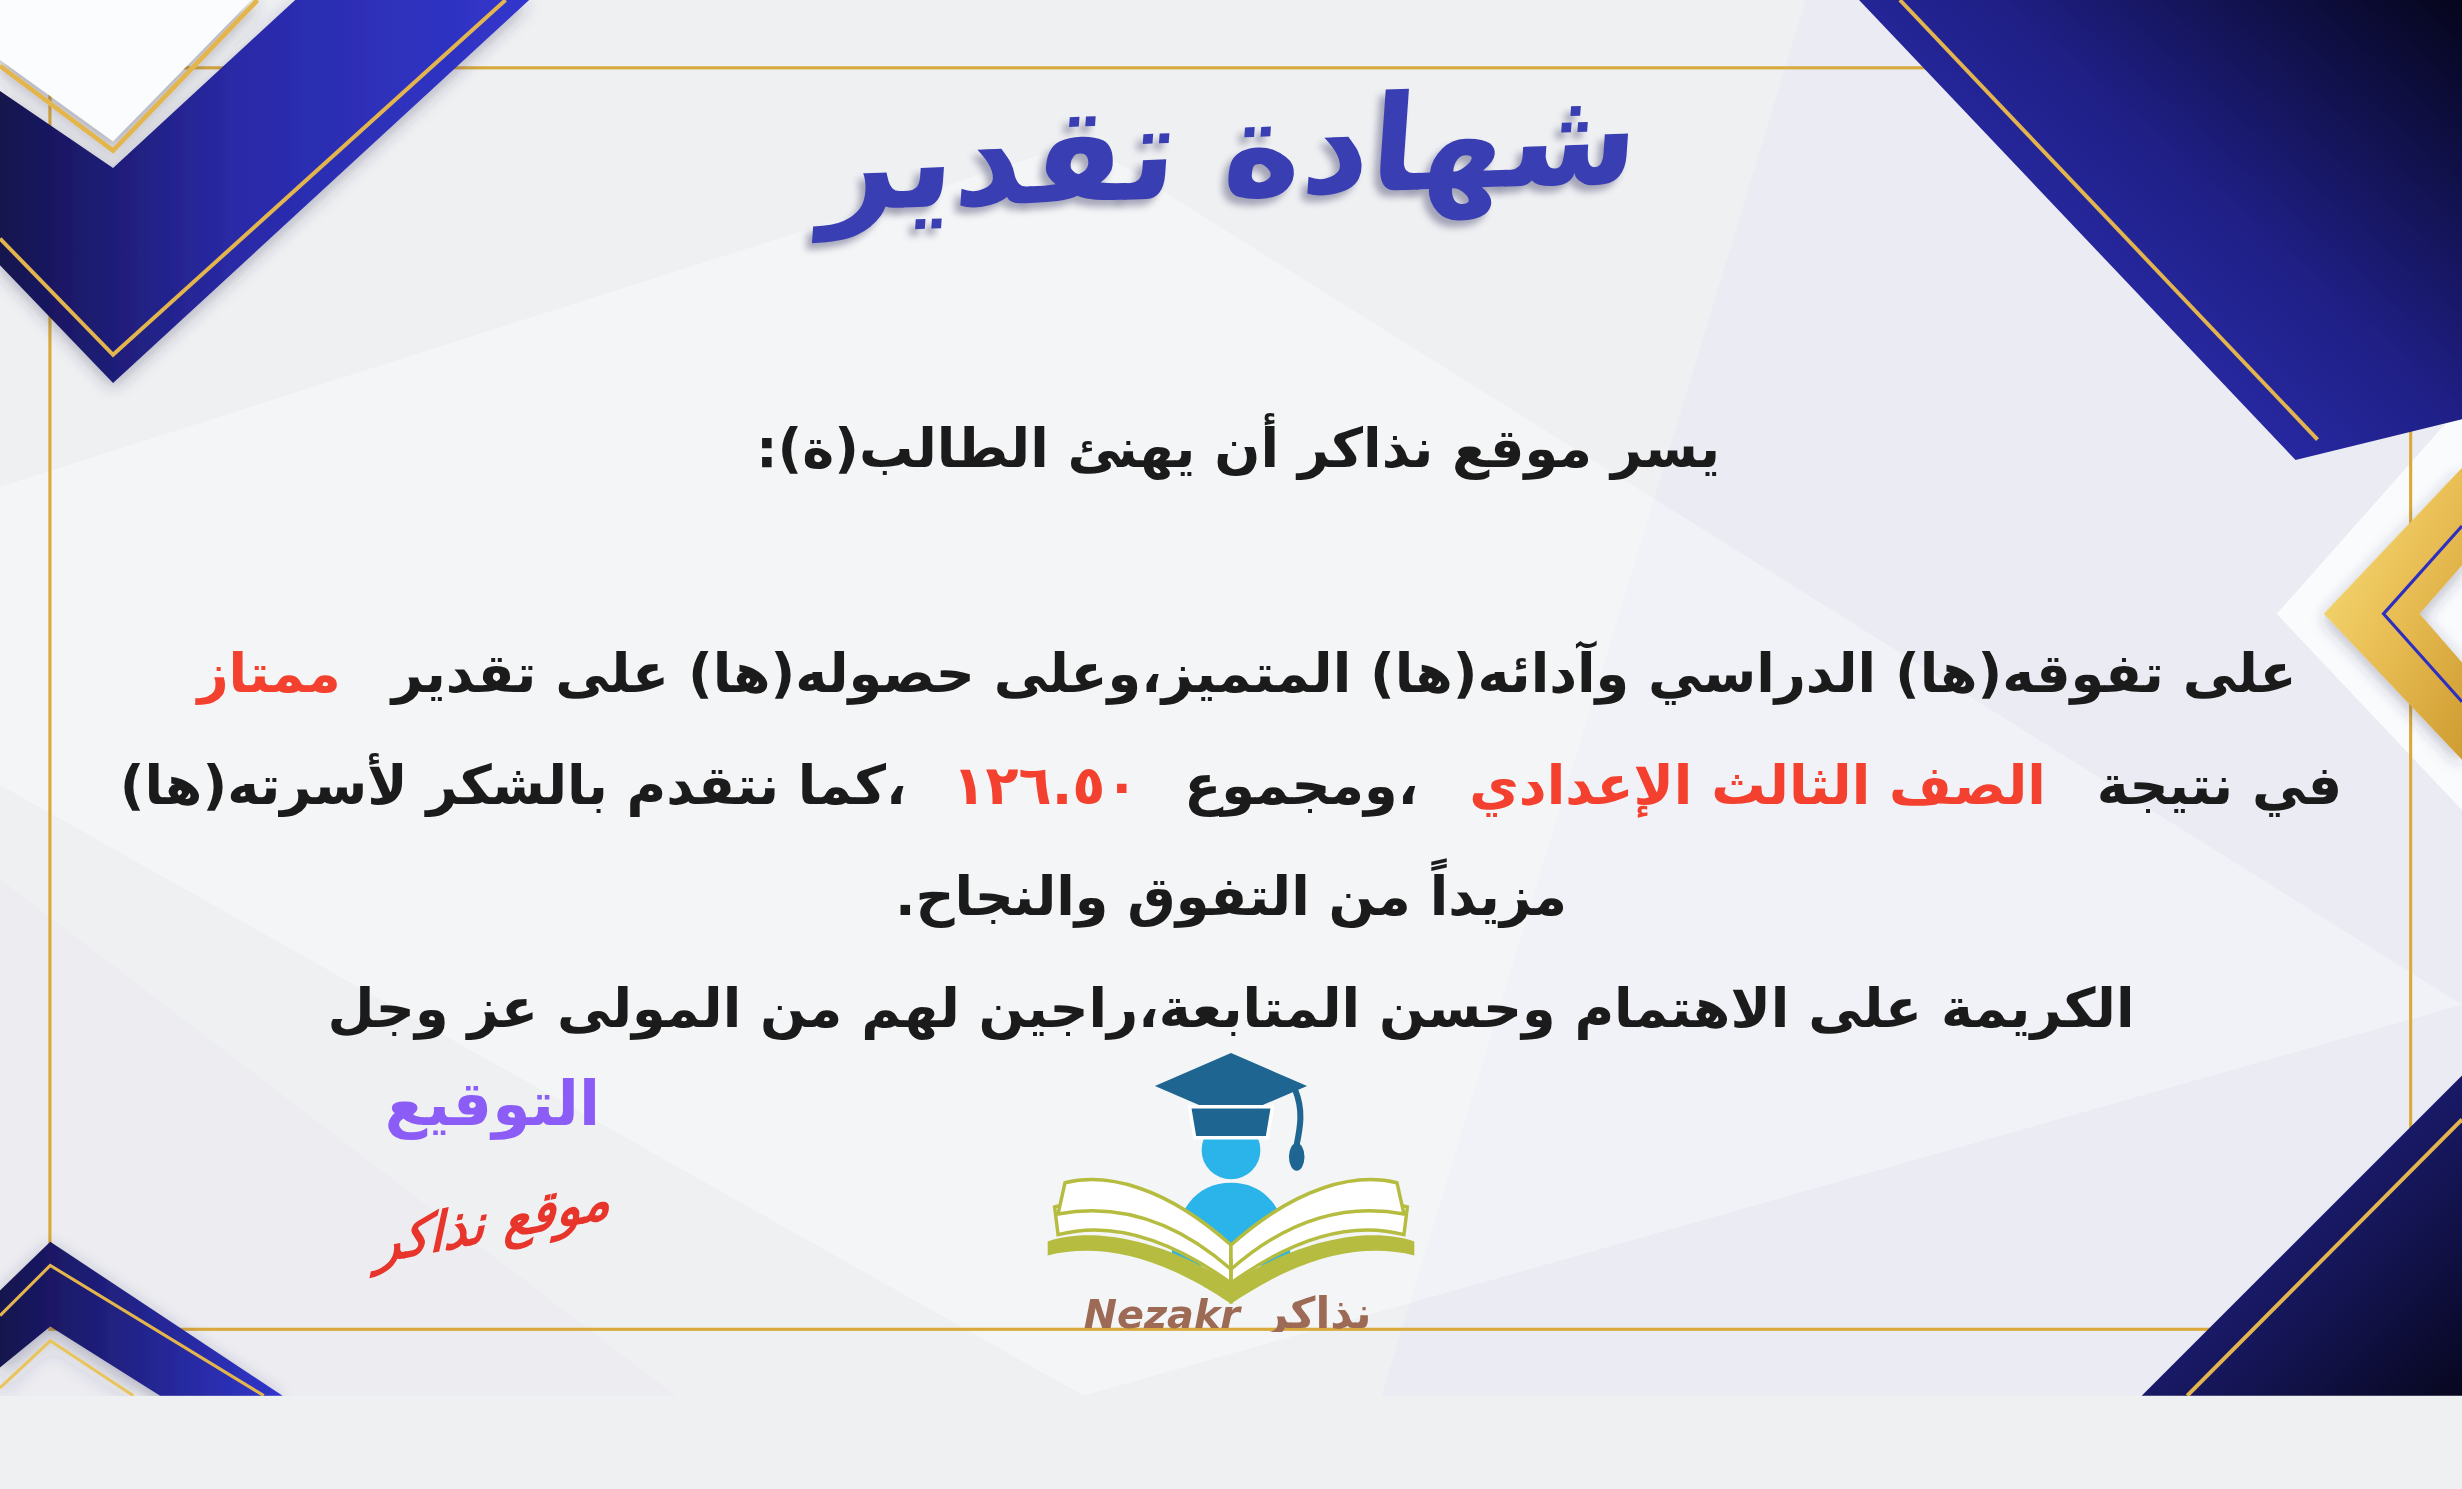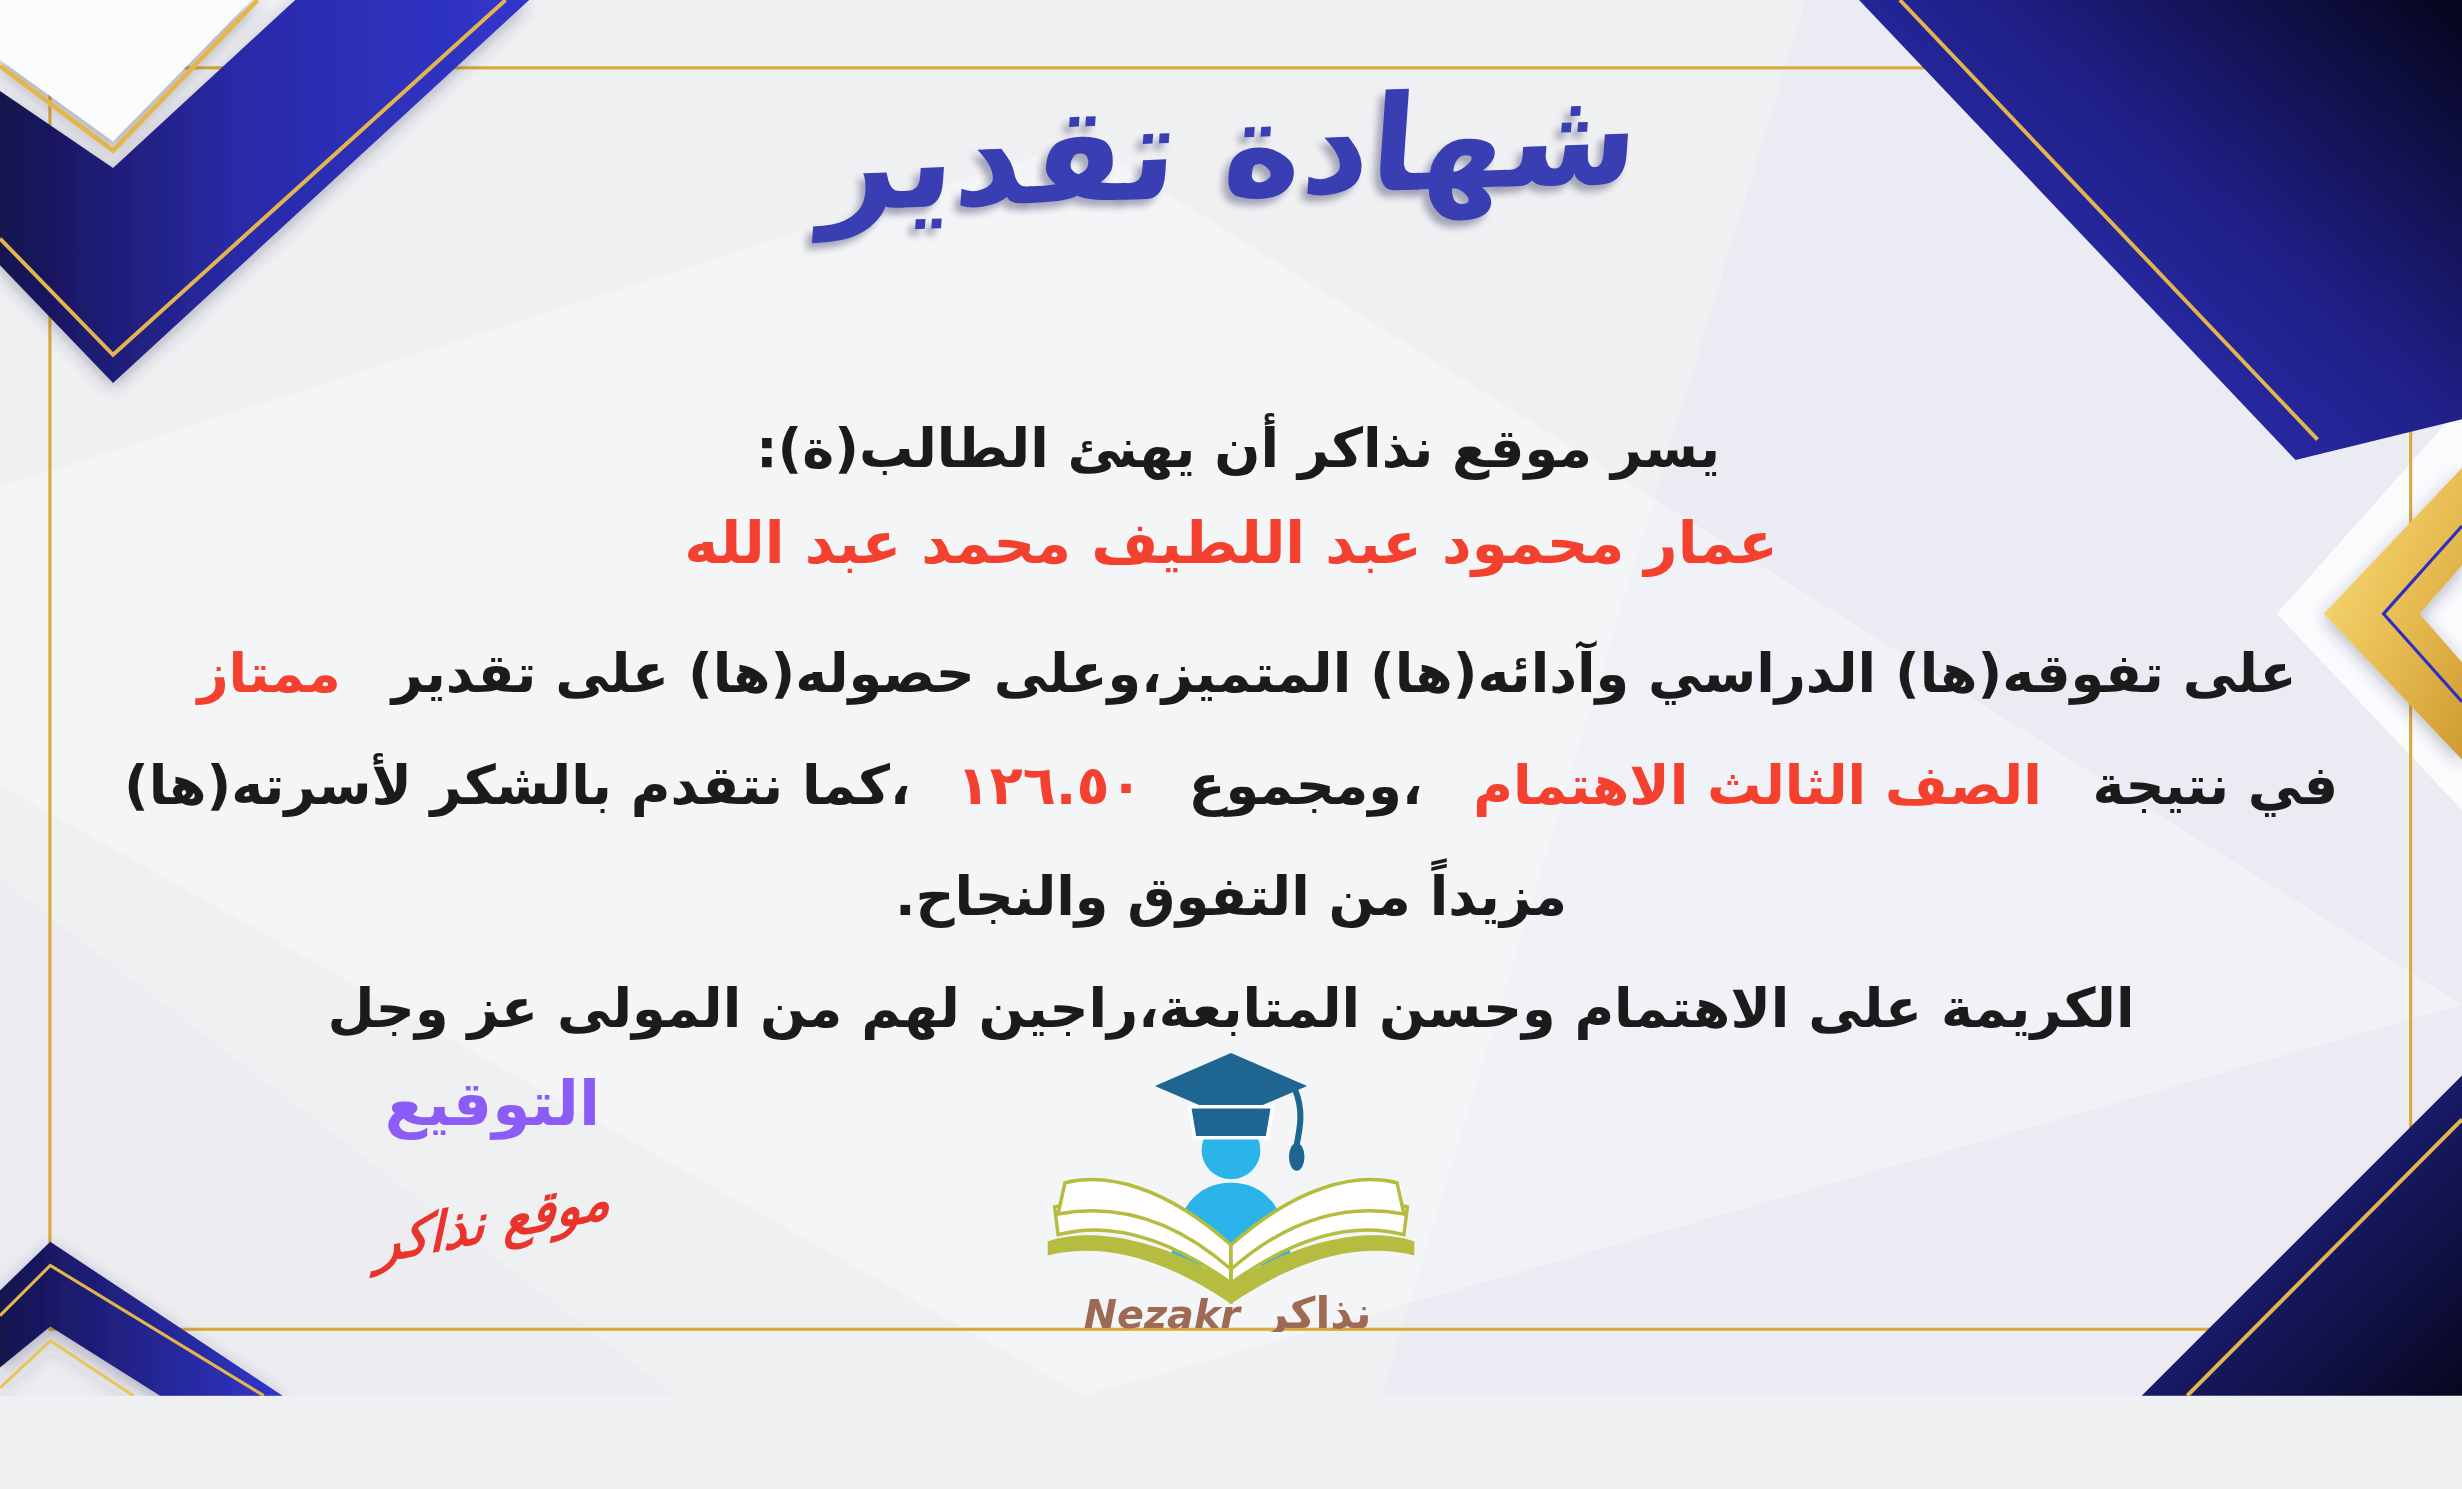--- a/index.html
+++ b/index.html
@@ -119,30 +119,29 @@
     <g>
       <polygon points="1364,889 1568,685 1568,889" fill="url(#gradBR)"></polygon>
       <line x1="1393" y1="889" x2="1568" y2="713" stroke="#e3b54e" stroke-width="2.5"></line>
     </g>
   </svg>
 
   <div class="txt cert-title">شهادة تقدير</div>
 
   <div class="txt intro-line">يسر موقع نذاكر أن يهنئ الطالب(ة):</div>
 
-  <div class="txt student-name">عمار محمود عبد اللطيف محمد عبد الله</div>
 
   <div class="txt body-block">
     <div>
       <span>على تفوقه(ها) الدراسي وآدائه(ها) المتميز،وعلى حصوله(ها) على تقدير</span>
       <span class="red-field">ممتاز</span>
     </div>
     <div>
       <span>في نتيجة</span>
-      <span class="red-field">الصف الثالث الاهتمام</span>
+      <span class="red-field">الصف الثالث الإعدادي</span>
       <span>،ومجموع</span>
       <span class="red-num">١٢٦.٥٠</span>
       <span>،كما نتقدم بالشكر لأسرته(ها)</span>
     </div>
     <div>مزيداً من التفوق والنجاح.</div>
     <div>الكريمة على الاهتمام وحسن المتابعة،راجين لهم من المولى عز وجل</div>
   </div>
 
   <div class="signature-block">
     <div class="signature-label">التوقيع</div>

